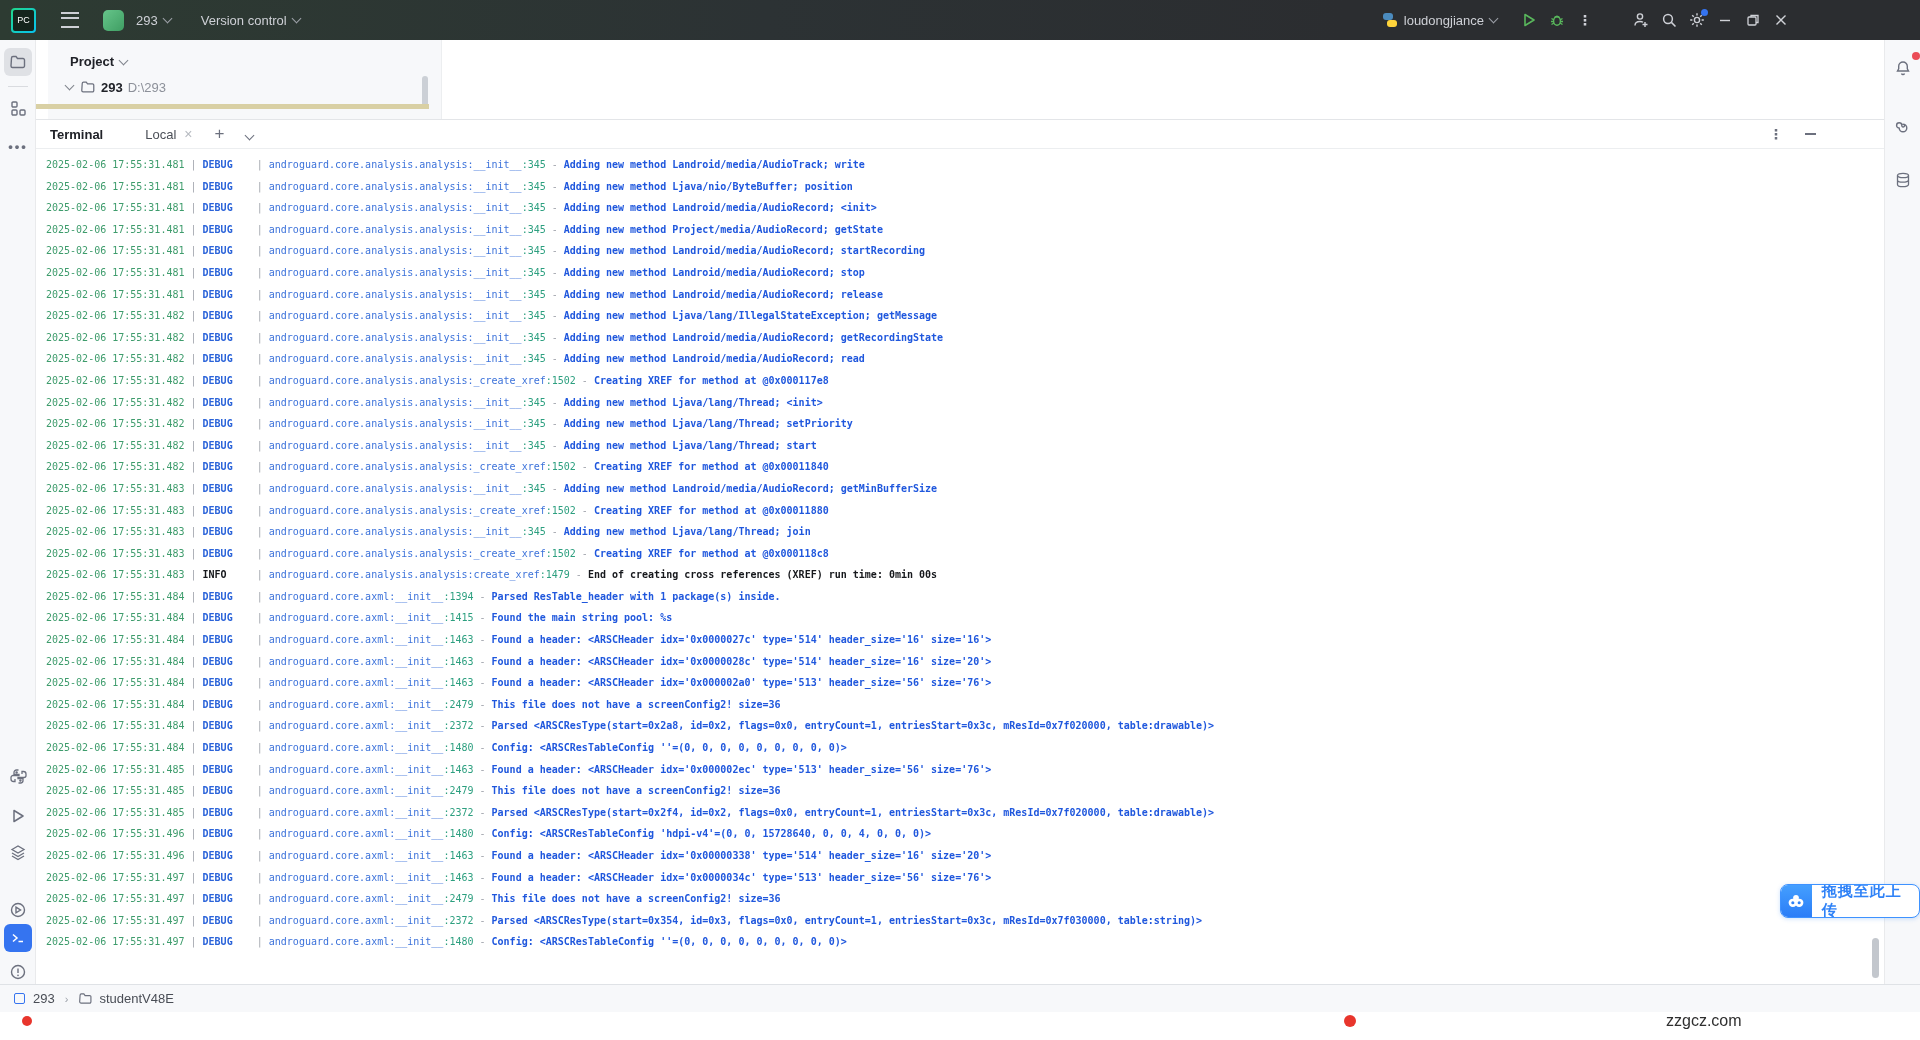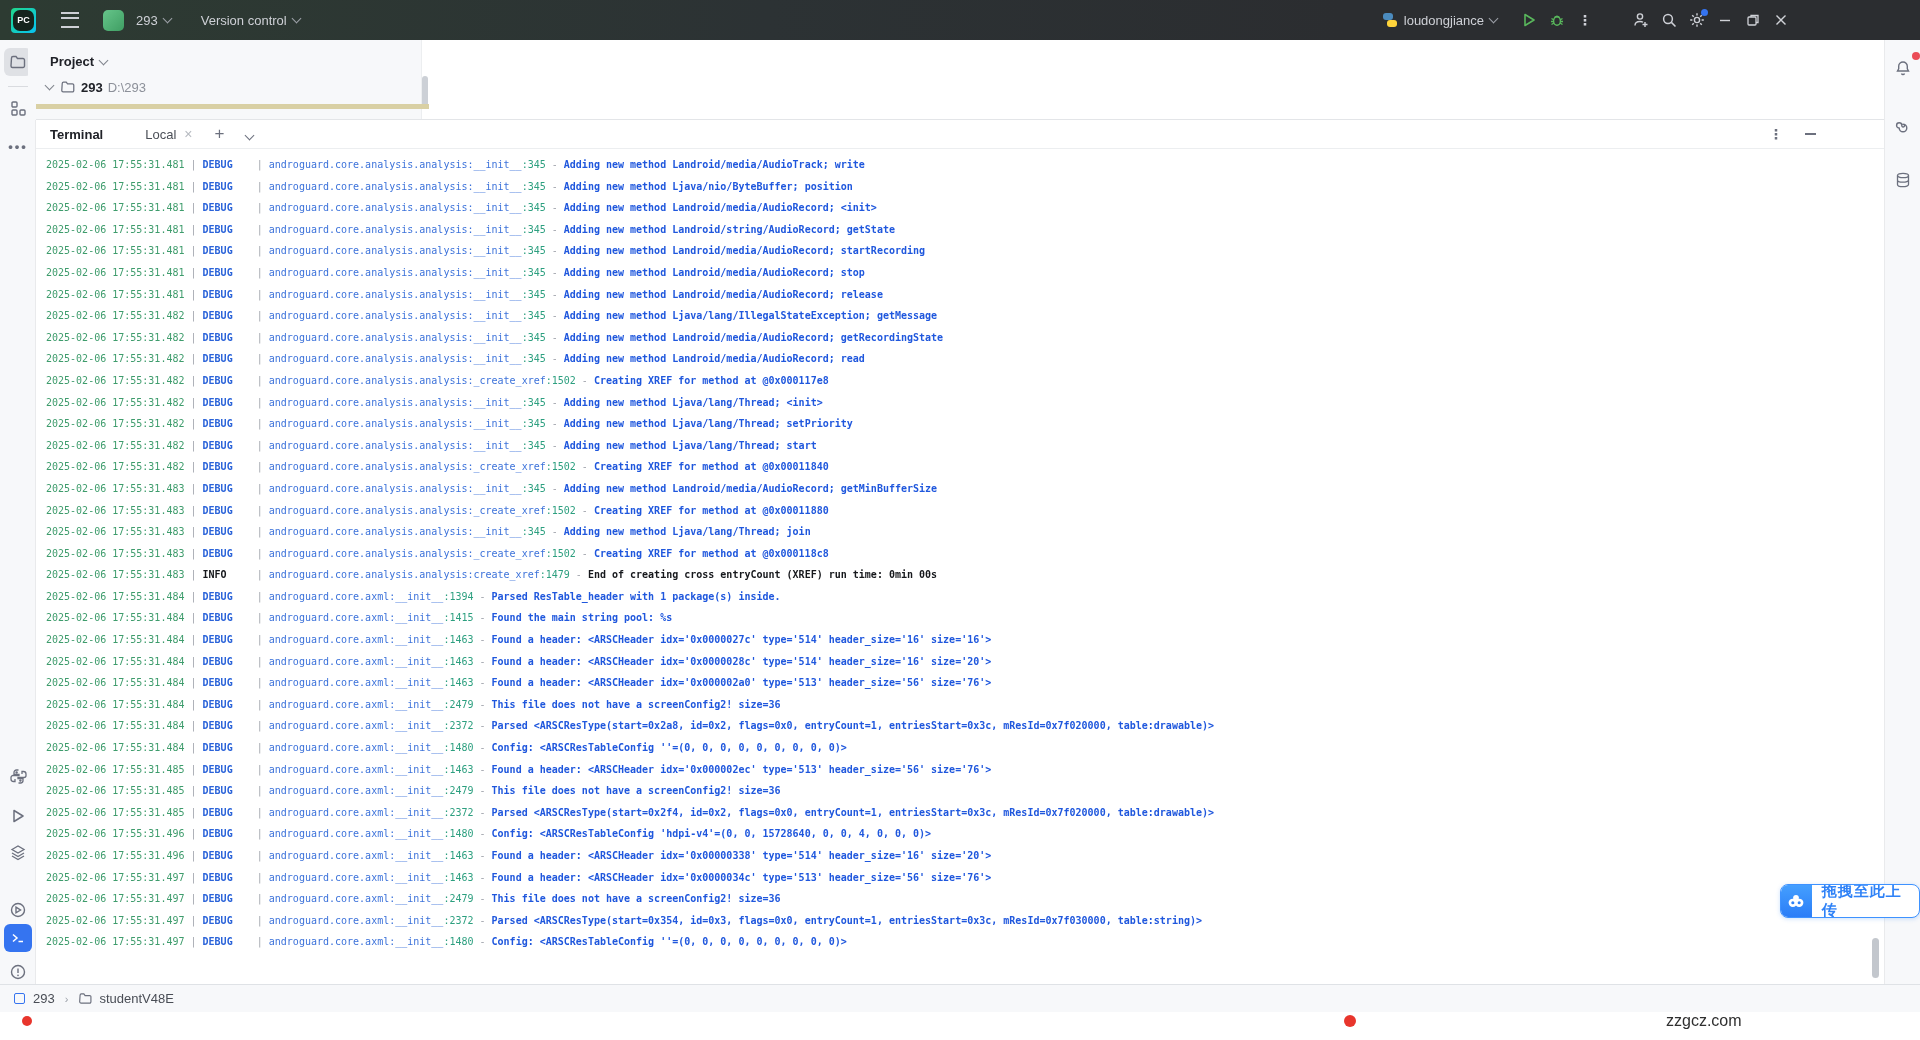--- a/index.html
+++ b/index.html
@@ -4,22 +4,22 @@
 <style>
   html,body{margin:0;padding:0;width:1920px;height:1040px;overflow:hidden;background:#fff;
     font-family:"Liberation Sans","DejaVu Sans",sans-serif;-webkit-font-smoothing:antialiased;}
   svg{display:block;}
   
   .titlebar{position:absolute;left:0;top:0;width:1920px;height:40px;
     background:linear-gradient(90deg,#2d3b32 0%,#2c3234 40%,#2b2d30 70%,#2b2d30 100%);
     display:flex;align-items:center;color:#ced0d6;font-size:13px;}
   .pc-logo{width:25px;height:25px;margin-left:11px;border-radius:4px;padding:2px;
     background:linear-gradient(135deg,#21d789,#07c3f2);box-sizing:border-box;}
-  .pc-logo>div{width:100%;height:100%;background:#15241c;border-radius:7px;display:flex;align-items:center;justify-content:center;
-    color:#fff;font-size:9px;font-weight:700;letter-spacing:0;}
+  .pc-logo>div{width:100%;height:100%;background:#15241c;border-radius:2px;display:flex;align-items:center;justify-content:center;
+    color:#fff;font-size:9px;font-weight:400;letter-spacing:0;}
   .ham{margin-left:25px;width:18px;height:12px;border-top:2px solid #ced0d6;border-bottom:2px solid #ced0d6;position:relative;cursor:pointer;}
   .ham:before{content:"";position:absolute;left:0;right:0;top:3px;border-top:2px solid #ced0d6;}
   .proj-badge{width:21px;height:21px;border-radius:5px;margin-left:24px;
     background:linear-gradient(135deg,#66c58a,#3f9e63);}
   .tb-item{display:flex;align-items:center;gap:6px;padding:4px 8px;border-radius:4px;cursor:pointer;}
   .chev{width:6px;height:6px;border-right:1.6px solid #9da1a8;border-bottom:1.6px solid #9da1a8;
     transform:rotate(45deg);margin-top:-3px;display:inline-block;}
   .tb-right{position:absolute;right:125px;top:0;height:40px;display:flex;align-items:center;}
   .ticon{width:28px;height:28px;display:flex;align-items:center;justify-content:center;border-radius:4px;cursor:pointer;position:relative;}
   .blue-dot{position:absolute;top:3px;right:3px;width:7px;height:7px;border-radius:50%;background:#3574f0;}
@@ -29,21 +29,21 @@
   .pylogo i:first-child{left:1px;top:1px;background:#4b8bbe;}
   .pylogo i:last-child{right:1px;bottom:1px;background:#ffd43b;}
   
   .left-stripe{position:absolute;left:0;top:40px;width:36px;height:944px;background:#f7f8fa;border-right:1px solid #e9eaec;box-sizing:border-box;}
   .sicon{position:absolute;left:4px;width:28px;height:28px;display:flex;align-items:center;justify-content:center;border-radius:6px;cursor:pointer;color:#6c707e;}
   .sicon.active-gray{background:#dfe1e5;}
   .sicon.active-blue{background:#3574f0;color:#fff;}
   .stripe-div{position:absolute;left:8px;width:20px;border-top:1px solid #d9dbdf;}
   .dots3{letter-spacing:2px;color:#6c707e;font-size:13px;font-weight:700;}
   
-  .proj-panel{position:absolute;left:28px;top:40px;width:394px;height:80px;background:#f7f8fa;border-right:1px solid #eceef0;box-sizing:border-box;}
+  .proj-panel{position:absolute;left:48px;top:40px;width:394px;height:80px;background:#f7f8fa;border-right:1px solid #eceef0;box-sizing:border-box;}
   .proj-head{display:flex;align-items:center;gap:6px;padding:14px 0 0 22px;font-size:13px;font-weight:700;color:#202228;}
   .proj-head .chev{border-color:#80848c;}
   .tree-row{display:flex;align-items:center;gap:5px;padding:10px 0 0 18px;font-size:13px;color:#202228;}
   .tree-name{font-weight:700;}
   .tree-path{color:#8c9099;}
   .tan-strip{position:absolute;left:36px;top:104px;width:393px;height:5px;background:#d9d0a4;}
   .vscroll-proj{position:absolute;left:422px;top:76px;width:6px;height:32px;border-radius:3px;background:#ccd0d6;}
   
   .term-head{position:absolute;left:36px;top:119px;width:1848px;height:30px;background:#fff;border-top:1px solid #e3e5e8;border-bottom:1px solid #eceef0;box-sizing:border-box;display:flex;align-items:center;}
   .term-title{font-size:13px;font-weight:700;color:#202228;margin-left:14px;}
@@ -260,37 +260,37 @@
     <span class="vdots">⋮</span>
     <span class="hide-bar"></span>
   </div>
 </div>
 
 <div class="log">
   <div>
       <div class="log-line"><span class="c-ts">2025-02-06 17:55:31.481</span><span class="c-sep"> | </span><span class="c-lvl d">DEBUG    </span><span class="c-sep">| </span><span class="c-mod">androguard.core.analysis.analysis:__init__</span><span class="c-ln">:345</span><span class="c-sep"> - </span><span class="c-msg d">Adding new method Landroid/media/AudioTrack; write</span></div>
       <div class="log-line"><span class="c-ts">2025-02-06 17:55:31.481</span><span class="c-sep"> | </span><span class="c-lvl d">DEBUG    </span><span class="c-sep">| </span><span class="c-mod">androguard.core.analysis.analysis:__init__</span><span class="c-ln">:345</span><span class="c-sep"> - </span><span class="c-msg d">Adding new method Ljava/nio/ByteBuffer; position</span></div>
       <div class="log-line"><span class="c-ts">2025-02-06 17:55:31.481</span><span class="c-sep"> | </span><span class="c-lvl d">DEBUG    </span><span class="c-sep">| </span><span class="c-mod">androguard.core.analysis.analysis:__init__</span><span class="c-ln">:345</span><span class="c-sep"> - </span><span class="c-msg d">Adding new method Landroid/media/AudioRecord; &lt;init&gt;</span></div>
-      <div class="log-line"><span class="c-ts">2025-02-06 17:55:31.481</span><span class="c-sep"> | </span><span class="c-lvl d">DEBUG    </span><span class="c-sep">| </span><span class="c-mod">androguard.core.analysis.analysis:__init__</span><span class="c-ln">:345</span><span class="c-sep"> - </span><span class="c-msg d">Adding new method Landroid/string/AudioRecord; getState</span></div>
+      <div class="log-line"><span class="c-ts">2025-02-06 17:55:31.481</span><span class="c-sep"> | </span><span class="c-lvl d">DEBUG    </span><span class="c-sep">| </span><span class="c-mod">androguard.core.analysis.analysis:__init__</span><span class="c-ln">:345</span><span class="c-sep"> - </span><span class="c-msg d">Adding new method Project/media/AudioRecord; getState</span></div>
       <div class="log-line"><span class="c-ts">2025-02-06 17:55:31.481</span><span class="c-sep"> | </span><span class="c-lvl d">DEBUG    </span><span class="c-sep">| </span><span class="c-mod">androguard.core.analysis.analysis:__init__</span><span class="c-ln">:345</span><span class="c-sep"> - </span><span class="c-msg d">Adding new method Landroid/media/AudioRecord; startRecording</span></div>
       <div class="log-line"><span class="c-ts">2025-02-06 17:55:31.481</span><span class="c-sep"> | </span><span class="c-lvl d">DEBUG    </span><span class="c-sep">| </span><span class="c-mod">androguard.core.analysis.analysis:__init__</span><span class="c-ln">:345</span><span class="c-sep"> - </span><span class="c-msg d">Adding new method Landroid/media/AudioRecord; stop</span></div>
       <div class="log-line"><span class="c-ts">2025-02-06 17:55:31.481</span><span class="c-sep"> | </span><span class="c-lvl d">DEBUG    </span><span class="c-sep">| </span><span class="c-mod">androguard.core.analysis.analysis:__init__</span><span class="c-ln">:345</span><span class="c-sep"> - </span><span class="c-msg d">Adding new method Landroid/media/AudioRecord; release</span></div>
       <div class="log-line"><span class="c-ts">2025-02-06 17:55:31.482</span><span class="c-sep"> | </span><span class="c-lvl d">DEBUG    </span><span class="c-sep">| </span><span class="c-mod">androguard.core.analysis.analysis:__init__</span><span class="c-ln">:345</span><span class="c-sep"> - </span><span class="c-msg d">Adding new method Ljava/lang/IllegalStateException; getMessage</span></div>
       <div class="log-line"><span class="c-ts">2025-02-06 17:55:31.482</span><span class="c-sep"> | </span><span class="c-lvl d">DEBUG    </span><span class="c-sep">| </span><span class="c-mod">androguard.core.analysis.analysis:__init__</span><span class="c-ln">:345</span><span class="c-sep"> - </span><span class="c-msg d">Adding new method Landroid/media/AudioRecord; getRecordingState</span></div>
       <div class="log-line"><span class="c-ts">2025-02-06 17:55:31.482</span><span class="c-sep"> | </span><span class="c-lvl d">DEBUG    </span><span class="c-sep">| </span><span class="c-mod">androguard.core.analysis.analysis:__init__</span><span class="c-ln">:345</span><span class="c-sep"> - </span><span class="c-msg d">Adding new method Landroid/media/AudioRecord; read</span></div>
       <div class="log-line"><span class="c-ts">2025-02-06 17:55:31.482</span><span class="c-sep"> | </span><span class="c-lvl d">DEBUG    </span><span class="c-sep">| </span><span class="c-mod">androguard.core.analysis.analysis:_create_xref</span><span class="c-ln">:1502</span><span class="c-sep"> - </span><span class="c-msg d">Creating XREF for method at @0x000117e8</span></div>
       <div class="log-line"><span class="c-ts">2025-02-06 17:55:31.482</span><span class="c-sep"> | </span><span class="c-lvl d">DEBUG    </span><span class="c-sep">| </span><span class="c-mod">androguard.core.analysis.analysis:__init__</span><span class="c-ln">:345</span><span class="c-sep"> - </span><span class="c-msg d">Adding new method Ljava/lang/Thread; &lt;init&gt;</span></div>
       <div class="log-line"><span class="c-ts">2025-02-06 17:55:31.482</span><span class="c-sep"> | </span><span class="c-lvl d">DEBUG    </span><span class="c-sep">| </span><span class="c-mod">androguard.core.analysis.analysis:__init__</span><span class="c-ln">:345</span><span class="c-sep"> - </span><span class="c-msg d">Adding new method Ljava/lang/Thread; setPriority</span></div>
       <div class="log-line"><span class="c-ts">2025-02-06 17:55:31.482</span><span class="c-sep"> | </span><span class="c-lvl d">DEBUG    </span><span class="c-sep">| </span><span class="c-mod">androguard.core.analysis.analysis:__init__</span><span class="c-ln">:345</span><span class="c-sep"> - </span><span class="c-msg d">Adding new method Ljava/lang/Thread; start</span></div>
       <div class="log-line"><span class="c-ts">2025-02-06 17:55:31.482</span><span class="c-sep"> | </span><span class="c-lvl d">DEBUG    </span><span class="c-sep">| </span><span class="c-mod">androguard.core.analysis.analysis:_create_xref</span><span class="c-ln">:1502</span><span class="c-sep"> - </span><span class="c-msg d">Creating XREF for method at @0x00011840</span></div>
       <div class="log-line"><span class="c-ts">2025-02-06 17:55:31.483</span><span class="c-sep"> | </span><span class="c-lvl d">DEBUG    </span><span class="c-sep">| </span><span class="c-mod">androguard.core.analysis.analysis:__init__</span><span class="c-ln">:345</span><span class="c-sep"> - </span><span class="c-msg d">Adding new method Landroid/media/AudioRecord; getMinBufferSize</span></div>
       <div class="log-line"><span class="c-ts">2025-02-06 17:55:31.483</span><span class="c-sep"> | </span><span class="c-lvl d">DEBUG    </span><span class="c-sep">| </span><span class="c-mod">androguard.core.analysis.analysis:_create_xref</span><span class="c-ln">:1502</span><span class="c-sep"> - </span><span class="c-msg d">Creating XREF for method at @0x00011880</span></div>
       <div class="log-line"><span class="c-ts">2025-02-06 17:55:31.483</span><span class="c-sep"> | </span><span class="c-lvl d">DEBUG    </span><span class="c-sep">| </span><span class="c-mod">androguard.core.analysis.analysis:__init__</span><span class="c-ln">:345</span><span class="c-sep"> - </span><span class="c-msg d">Adding new method Ljava/lang/Thread; join</span></div>
       <div class="log-line"><span class="c-ts">2025-02-06 17:55:31.483</span><span class="c-sep"> | </span><span class="c-lvl d">DEBUG    </span><span class="c-sep">| </span><span class="c-mod">androguard.core.analysis.analysis:_create_xref</span><span class="c-ln">:1502</span><span class="c-sep"> - </span><span class="c-msg d">Creating XREF for method at @0x000118c8</span></div>
-      <div class="log-line"><span class="c-ts">2025-02-06 17:55:31.483</span><span class="c-sep"> | </span><span class="c-lvl i">INFO     </span><span class="c-sep">| </span><span class="c-mod">androguard.core.analysis.analysis:create_xref</span><span class="c-ln">:1479</span><span class="c-sep"> - </span><span class="c-msg i">End of creating cross entryCount (XREF) run time: 0min 00s</span></div>
+      <div class="log-line"><span class="c-ts">2025-02-06 17:55:31.483</span><span class="c-sep"> | </span><span class="c-lvl i">INFO     </span><span class="c-sep">| </span><span class="c-mod">androguard.core.analysis.analysis:create_xref</span><span class="c-ln">:1479</span><span class="c-sep"> - </span><span class="c-msg i">End of creating cross references (XREF) run time: 0min 00s</span></div>
       <div class="log-line"><span class="c-ts">2025-02-06 17:55:31.484</span><span class="c-sep"> | </span><span class="c-lvl d">DEBUG    </span><span class="c-sep">| </span><span class="c-mod">androguard.core.axml:__init__</span><span class="c-ln">:1394</span><span class="c-sep"> - </span><span class="c-msg d">Parsed ResTable_header with 1 package(s) inside.</span></div>
       <div class="log-line"><span class="c-ts">2025-02-06 17:55:31.484</span><span class="c-sep"> | </span><span class="c-lvl d">DEBUG    </span><span class="c-sep">| </span><span class="c-mod">androguard.core.axml:__init__</span><span class="c-ln">:1415</span><span class="c-sep"> - </span><span class="c-msg d">Found the main string pool: %s</span></div>
       <div class="log-line"><span class="c-ts">2025-02-06 17:55:31.484</span><span class="c-sep"> | </span><span class="c-lvl d">DEBUG    </span><span class="c-sep">| </span><span class="c-mod">androguard.core.axml:__init__</span><span class="c-ln">:1463</span><span class="c-sep"> - </span><span class="c-msg d">Found a header: &lt;ARSCHeader idx='0x0000027c' type='514' header_size='16' size='16'&gt;</span></div>
       <div class="log-line"><span class="c-ts">2025-02-06 17:55:31.484</span><span class="c-sep"> | </span><span class="c-lvl d">DEBUG    </span><span class="c-sep">| </span><span class="c-mod">androguard.core.axml:__init__</span><span class="c-ln">:1463</span><span class="c-sep"> - </span><span class="c-msg d">Found a header: &lt;ARSCHeader idx='0x0000028c' type='514' header_size='16' size='20'&gt;</span></div>
       <div class="log-line"><span class="c-ts">2025-02-06 17:55:31.484</span><span class="c-sep"> | </span><span class="c-lvl d">DEBUG    </span><span class="c-sep">| </span><span class="c-mod">androguard.core.axml:__init__</span><span class="c-ln">:1463</span><span class="c-sep"> - </span><span class="c-msg d">Found a header: &lt;ARSCHeader idx='0x000002a0' type='513' header_size='56' size='76'&gt;</span></div>
       <div class="log-line"><span class="c-ts">2025-02-06 17:55:31.484</span><span class="c-sep"> | </span><span class="c-lvl d">DEBUG    </span><span class="c-sep">| </span><span class="c-mod">androguard.core.axml:__init__</span><span class="c-ln">:2479</span><span class="c-sep"> - </span><span class="c-msg d">This file does not have a screenConfig2! size=36</span></div>
       <div class="log-line"><span class="c-ts">2025-02-06 17:55:31.484</span><span class="c-sep"> | </span><span class="c-lvl d">DEBUG    </span><span class="c-sep">| </span><span class="c-mod">androguard.core.axml:__init__</span><span class="c-ln">:2372</span><span class="c-sep"> - </span><span class="c-msg d">Parsed &lt;ARSCResType(start=0x2a8, id=0x2, flags=0x0, entryCount=1, entriesStart=0x3c, mResId=0x7f020000, table:drawable)&gt;</span></div>
       <div class="log-line"><span class="c-ts">2025-02-06 17:55:31.484</span><span class="c-sep"> | </span><span class="c-lvl d">DEBUG    </span><span class="c-sep">| </span><span class="c-mod">androguard.core.axml:__init__</span><span class="c-ln">:1480</span><span class="c-sep"> - </span><span class="c-msg d">Config: &lt;ARSCResTableConfig ''=(0, 0, 0, 0, 0, 0, 0, 0, 0)&gt;</span></div>
       <div class="log-line"><span class="c-ts">2025-02-06 17:55:31.485</span><span class="c-sep"> | </span><span class="c-lvl d">DEBUG    </span><span class="c-sep">| </span><span class="c-mod">androguard.core.axml:__init__</span><span class="c-ln">:1463</span><span class="c-sep"> - </span><span class="c-msg d">Found a header: &lt;ARSCHeader idx='0x000002ec' type='513' header_size='56' size='76'&gt;</span></div>
       <div class="log-line"><span class="c-ts">2025-02-06 17:55:31.485</span><span class="c-sep"> | </span><span class="c-lvl d">DEBUG    </span><span class="c-sep">| </span><span class="c-mod">androguard.core.axml:__init__</span><span class="c-ln">:2479</span><span class="c-sep"> - </span><span class="c-msg d">This file does not have a screenConfig2! size=36</span></div>

